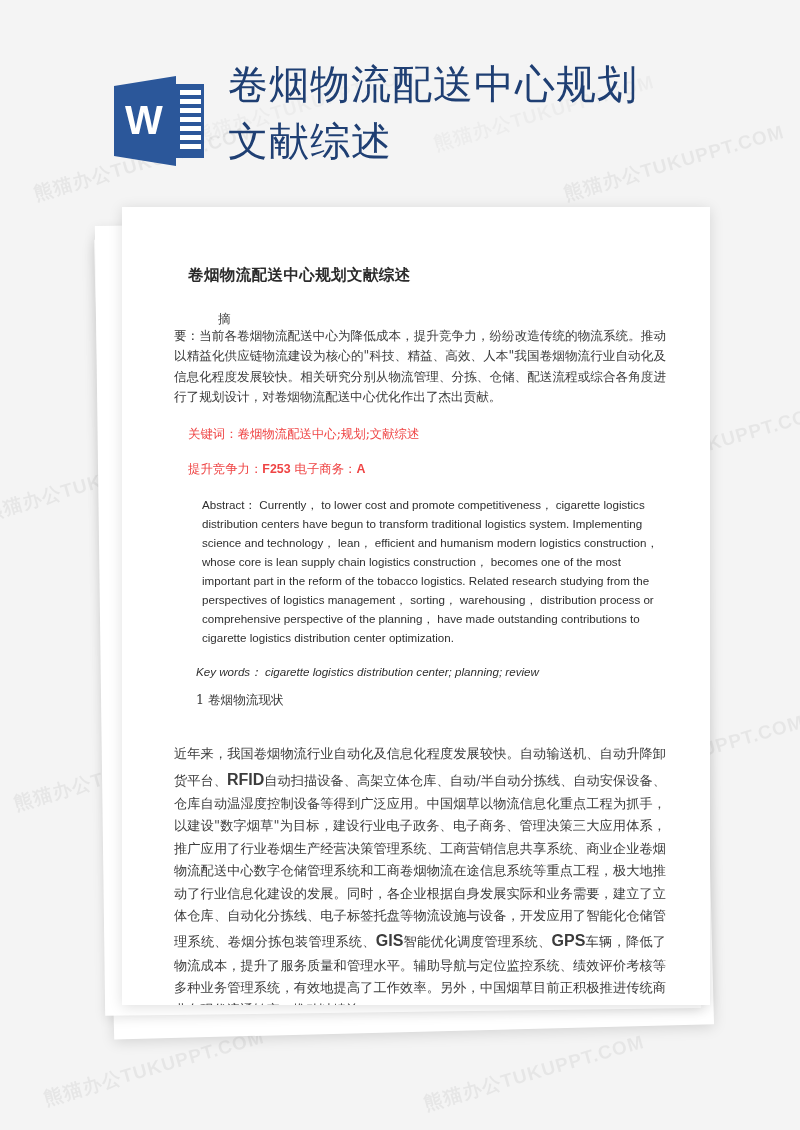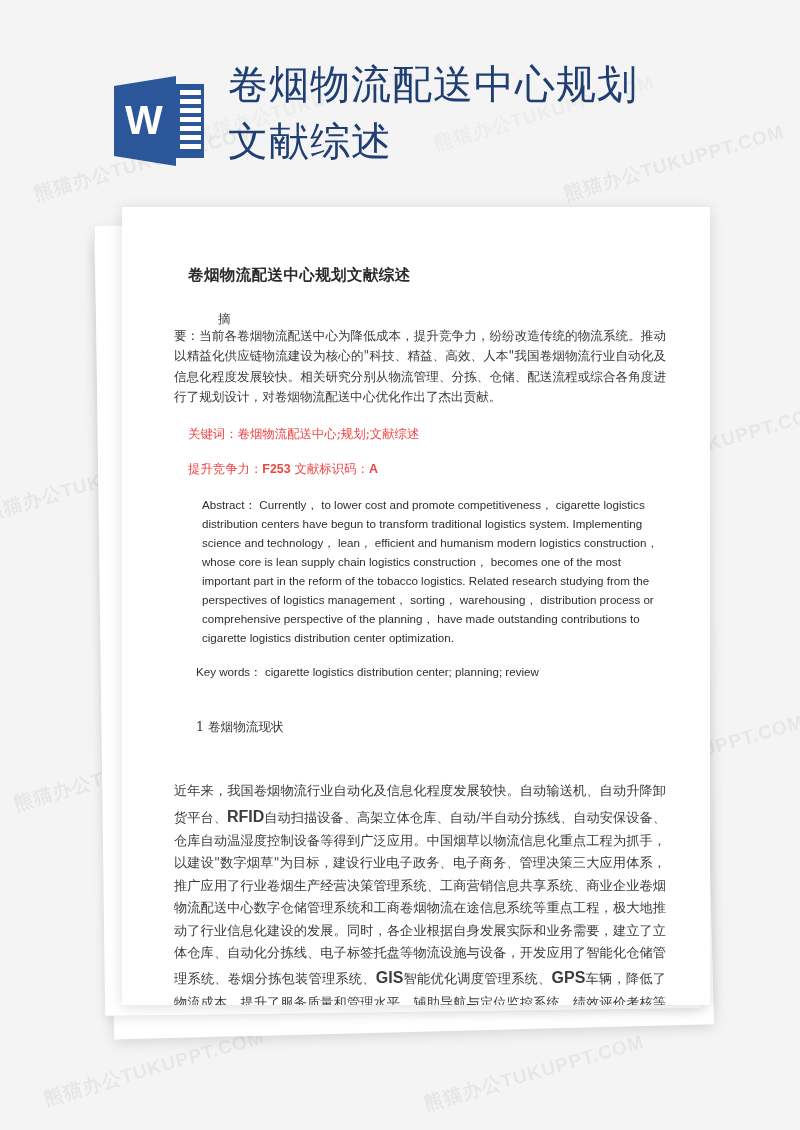--- a/index.html
+++ b/index.html
@@ -155,28 +155,29 @@
     color: #2e2e2e;
     line-height: 1.64;
     margin: 0 0 16px 0;
     text-align: left;
   }
   .en-indent { padding-left: 28px; margin-top: 15px; }
   .en-kw {
     font-family: "Liberation Sans", sans-serif;
     font-size: 11.6px;
     color: #2e2e2e;
-    margin: 0 0 38px 22px;
+    margin: 0 0 11px 22px;
     line-height: 1.6;
+    font-style: italic;
   }
   .sec-h {
     font-family: "DejaVu Serif", serif;
     font-size: 12.6px;
     color: #3a3a3a;
-    margin: 0 0 44px 22px;
+    margin: 0 0 34px 22px;
   }
   .body-cn {
     font-family: "DejaVu Serif", serif;
     font-size: 13.2px;
     color: #3c3c3c;
     line-height: 1.70;
     margin: 0;
     text-align: justify;
   }
   .body-cn .lat {
@@ -236,21 +237,21 @@
       <h1 class="doc-h1">卷烟物流配送中心规划文献综述</h1>
 
       <p class="abs-lead">摘</p>
       <p class="abs-body">要：当前各卷烟物流配送中心为降低成本，提升竞争力，纷纷改造传统的物流系统。推动以精益化供应链物流建设为核心的"科技、精益、高效、人本"我国卷烟物流行业自动化及信息化程度发展较快。相关研究分别从物流管理、分拣、仓储、配送流程或综合各角度进行了规划设计，对卷烟物流配送中心优化作出了杰出贡献。</p>
 
       <p class="kw-line">
         <span>关键词：</span><span>卷烟物流配送中心;规划;文献综述</span>
       </p>
 
       <p class="kw-line">
-        <span>提升竞争力：</span><b>F253</b><span> 文献标识码：</span><b>A</b>
+        <span>提升竞争力：</span><b>F253</b><span> 电子商务：</span><b>A</b>
       </p>
 
       <p class="en-block en-indent">
         <span>Abstract：</span><span>  Currently，  to lower cost and promote competitiveness， cigarette logistics distribution centers have begun to transform traditional logistics system. Implementing science and technology，  lean，  efficient and humanism modern logistics construction，  whose core is lean supply chain logistics construction，  becomes one of the most important part in the reform of the tobacco logistics. Related research studying from the perspectives of logistics management，  sorting，  warehousing，  distribution process or comprehensive perspective of the planning，  have made outstanding contributions to cigarette logistics distribution center optimization.</span>
       </p>
 
       <p class="en-kw">
         <span>Key words：</span><span>  cigarette logistics distribution center; planning; review</span>
       </p>
 

